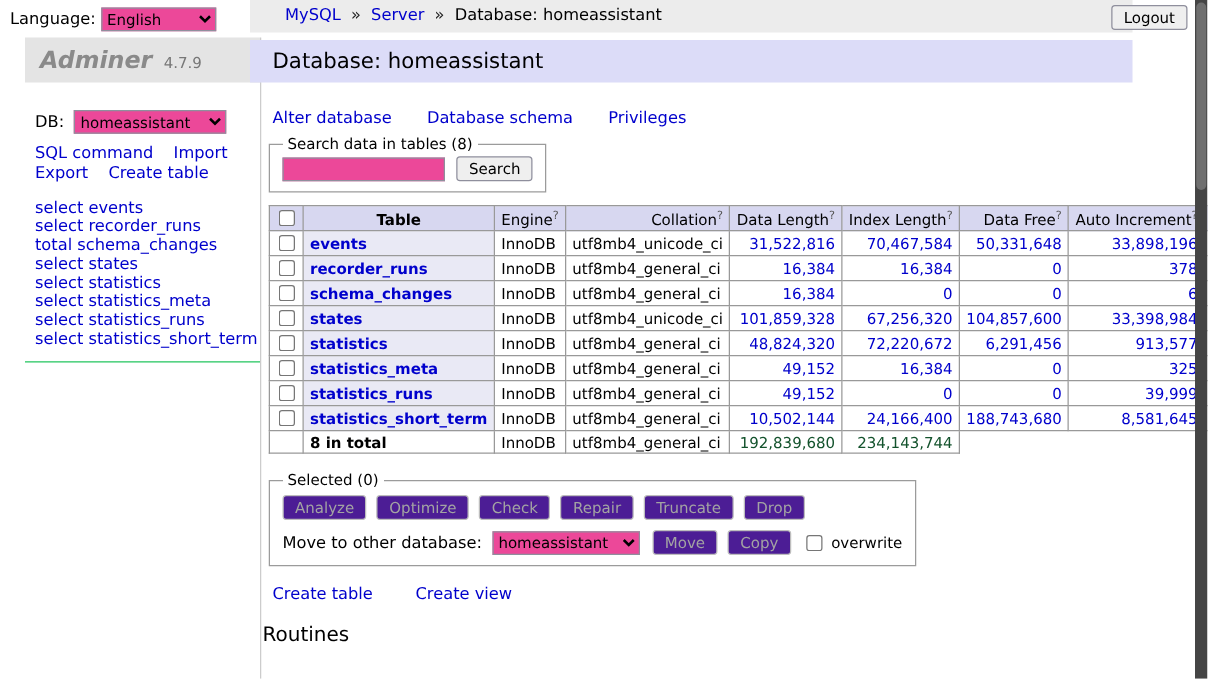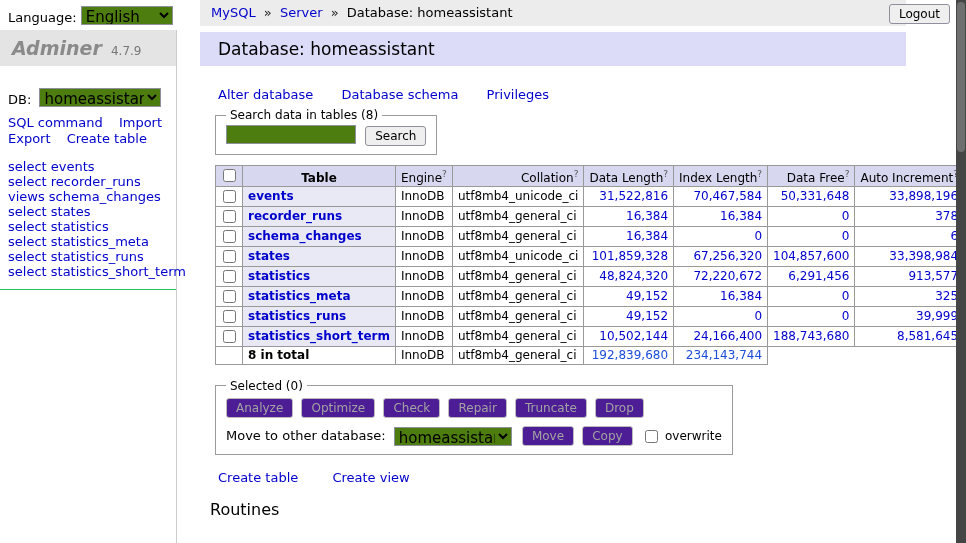--- a/index.html
+++ b/index.html
@@ -5,41 +5,41 @@
   * { box-sizing: border-box; }
   html, body { margin: 0; padding: 0; }
   body {
     width: 966px; height: 543px; overflow: hidden; position: relative;
     font-family: "DejaVu Sans", "Liberation Sans", sans-serif;
     font-size: 13px; color: #000; background: #fff;
   }
   a { color: #0000cc; text-decoration: none; cursor: pointer; }
   select, input[type=text] {
     font-family: "DejaVu Sans", "Liberation Sans", sans-serif;
-    font-size: 15px; border: 1px solid #8f8f9d; background: #4d7c0f; height: 19px;
+    font-size: 12px; border: 1px solid #8f8f9d; background: #ec4899; height: 19px;
   }
   button {
     font-family: "DejaVu Sans", "Liberation Sans", sans-serif;
     font-size: 12px; background: #efefef; border: 1px solid #8f8f9d;
     border-radius: 3px; padding: 1px 9px; height: 20px; cursor: pointer;
   }
   button:disabled { color: #a3a3a3; border-color: #bdbdbd; background: #4c1d95; cursor: default; }
 
   
   .lang-bar { position: absolute; left: 0; top: 0; width: 200px; height: 30px; padding: 6px 0 0 8px; }
   .lang-bar select { width: 92px; }
   .breadcrumb {
     position: absolute; left: 200px; top: 0; width: 706px; height: 26px;
-    background: #ececec; line-height: 26px; padding-left: 11px; white-space: nowrap;
+    background: #ececec; line-height: 26px; padding-left: 28px; white-space: nowrap;
   }
   .breadcrumb .sep { color: #222; margin: 0 4px; }
   .logout-btn { position: absolute; top: 4px; right: 16px; }
 
   
-  .sidebar { position: absolute; left: 0; top: 30px; width: 177px; bottom: 0; border-right: 1px solid #ccc; }
+  .sidebar { position: absolute; left: 0; top: 30px; width: 209px; bottom: 0; border-right: 1px solid #ccc; padding-left: 20px; }
   .logo-band { background: #e4e4e4; height: 36px; padding: 7px 0 0 12px; }
   .logo { font-size: 19px; font-weight: bold; font-style: italic; color: #8a8a8a; }
   .version { font-size: 12px; color: #777; margin-left: 5px; }
   .db-form { margin: 22px 8px 0; }
   .db-form select { width: 122px; margin-left: 4px; }
   .actions { margin: 8px 8px 0; width: 180px; line-height: 16px; }
   .actions a { margin-right: 12px; white-space: nowrap; }
   .table-list { margin-top: 12px; padding: 0 8px 10px; border-bottom: 1px solid #22c55e; }
   .table-list a { display: block; line-height: 15px; white-space: nowrap; }
 
@@ -57,21 +57,21 @@
   .search-fs input[type=text] { width: 130px; margin-right: 5px; }
 
   table.data { border-collapse: collapse; margin: 10px 0 0 15px; font-size: 12px; }
   .data th, .data td { border: 1px solid #999; padding: 1px 5px; height: 18px; line-height: 14px; white-space: nowrap; }
   .data thead th { background: #d7d7f0; font-weight: normal; text-align: right; }
   .data thead th.col-table { font-weight: bold; text-align: center; }
   .data thead th sup { font-size: 9px; color: #555; }
   .data .check { text-align: center; padding: 0 3px; }
   .data tbody th.c-name { background: #e9e9f5; text-align: left; font-weight: bold; }
   .data .c-num { text-align: right; color: #0000cc; }
-  .data .total td.c-num { color: #1d4ed8; }
+  .data .total td.c-num { color: #14532d; }
   .data .total .t-name { font-weight: bold; }
   .data .noborder { border: none; background: #fff; }
 
   .selected-fs { margin-top: 14px; }
   .sel-buttons { margin: 2px 0 8px; }
   .sel-buttons button { margin-right: 4px; }
   .move-row { white-space: nowrap; }
   .move-row select { width: 118px; margin: 0 6px 0 4px; vertical-align: middle; }
   .move-row button { margin-right: 4px; }
   .move-row label { font-size: 12px; }
@@ -117,21 +117,21 @@
   </div>
   <p class="actions">
     <a>SQL command</a>
     <a>Import</a>
     <a>Export</a>
     <a>Create table</a>
   </p>
   <div class="table-list">
     <a>select events</a>
     <a>select recorder_runs</a>
-    <a>views schema_changes</a>
+    <a>total schema_changes</a>
     <a>select states</a>
     <a>select statistics</a>
     <a>select statistics_meta</a>
     <a>select statistics_runs</a>
     <a>select statistics_short_term</a>
   </div>
 </div>
 
 <div class="main">
   <h2 class="page-title">Database: homeassistant</h2>

